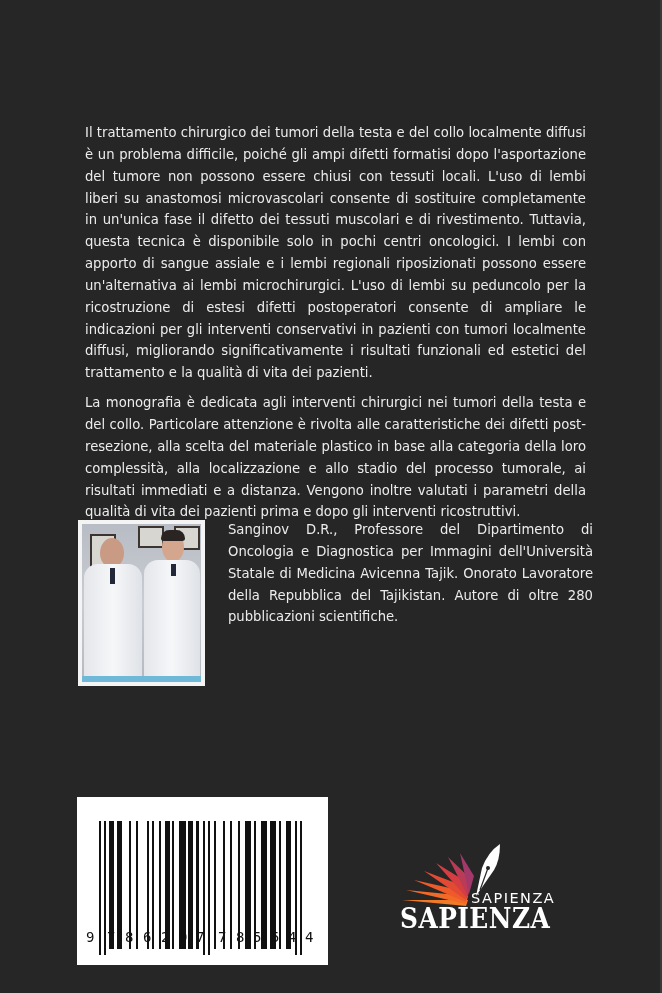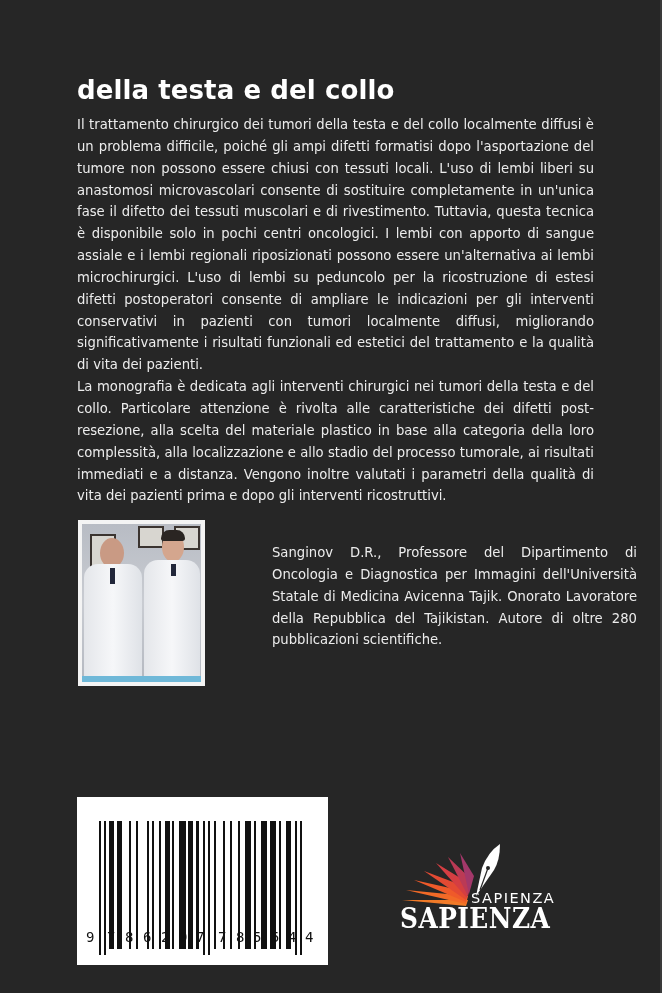--- a/index.html
+++ b/index.html
@@ -10,38 +10,38 @@
     .edge { position:absolute; right:0; top:0; width:2px; height:993px; background:#3a3a3a; }
     .title {
       position:absolute; left:77px; top:44px; width:530px;
       font-size:26px; font-weight:bold; line-height:31px; color:#ffffff;
       letter-spacing:0.1px;
     }
     .body-text {
       position:absolute; left:77px; top:114px; width:517px;
       font-size:13.2px; line-height:21.85px; text-align:justify; color:#ececec;
     }
-    .body-text p { margin:0; }
+    .body-text p { margin:8px; }
     .photo-frame {
       position:absolute; left:78px; top:520px; width:127px; height:166px;
       background:#f4f4f4; box-sizing:border-box; padding:4px;
     }
     .photo {
       width:100%; height:100%; position:relative; overflow:hidden;
       background:linear-gradient(180deg,#b8bcc4 0%,#c9ccd2 50%,#b4b8c0 100%);
     }
     .frame-pic { position:absolute; border:2px solid #3b3430; background:#d8d6d0; }
     .person { position:absolute; }
     .coat { position:absolute; background:linear-gradient(90deg,#e4e6ea,#f6f7f9,#dfe2e7); border-radius:14px 14px 2px 2px; }
     .head { position:absolute; border-radius:50%; }
     .tie { position:absolute; background:#22273a; }
     .floor { position:absolute; left:0; right:0; bottom:0; height:6px; background:#6fb8d8; }
     .bio-text {
-      position:absolute; left:228px; top:542px; width:365px;
-      font-size:13.2px; line-height:21.85px; text-align:justify; color:#ececec;margin-left:44px;
+      position:absolute; left:228px; top:519px; width:365px;
+      font-size:13.2px; line-height:21.85px; text-align:justify; color:#ececec;
     }
     .bio-text p { margin:0; }
     .barcode-box {
       position:absolute; left:77px; top:797px; width:251px; height:168px; background:#ffffff;
     }
     .bars { position:absolute; left:22px; top:24px; height:128px; width:210px; }
     .bar { position:absolute; top:0; background:#111; }
     .isbn-digits {
       position:absolute; left:0; top:128px; width:251px; height:20px;
       font-family:"DejaVu Sans Mono", monospace; font-size:14px; color:#111;
@@ -57,21 +57,20 @@
       font-family:"DejaVu Serif", serif; letter-spacing:0.5px; transform:scaleX(0.92); transform-origin:left top;
     }
   </style>
 </head>
 <body>
 
 <div class="edge"></div>
 
 <h1 class="title" style="margin:0;">
   <br>
-  <span>della testa e del collo</span>
 </h1>
 
 <div class="body-text">
   <p>Il trattamento chirurgico dei tumori della testa e del collo localmente diffusi è un problema difficile, poiché gli ampi difetti formatisi dopo l'asportazione del tumore non possono essere chiusi con tessuti locali. L'uso di lembi liberi su anastomosi microvascolari consente di sostituire completamente in un'unica fase il difetto dei tessuti muscolari e di rivestimento. Tuttavia, questa tecnica è disponibile solo in pochi centri oncologici. I lembi con apporto di sangue assiale e i lembi regionali riposizionati possono essere un'alternativa ai lembi microchirurgici. L'uso di lembi su peduncolo per la ricostruzione di estesi difetti postoperatori consente di ampliare le indicazioni per gli interventi conservativi in pazienti con tumori localmente diffusi, migliorando significativamente i risultati funzionali ed estetici del trattamento e la qualità di vita dei pazienti.</p>
   <p>La monografia è dedicata agli interventi chirurgici nei tumori della testa e del collo. Particolare attenzione è rivolta alle caratteristiche dei difetti post-resezione, alla scelta del materiale plastico in base alla categoria della loro complessità, alla localizzazione e allo stadio del processo tumorale, ai risultati immediati e a distanza. Vengono inoltre valutati i parametri della qualità di vita dei pazienti prima e dopo gli interventi ricostruttivi.</p>
 </div>
 
 <div class="photo-frame">
   <div class="photo" title="Two authors in white lab coats standing in front of framed pictures">
     <div class="frame-pic" style="left:8px;top:10px;width:22px;height:36px;"></div>

